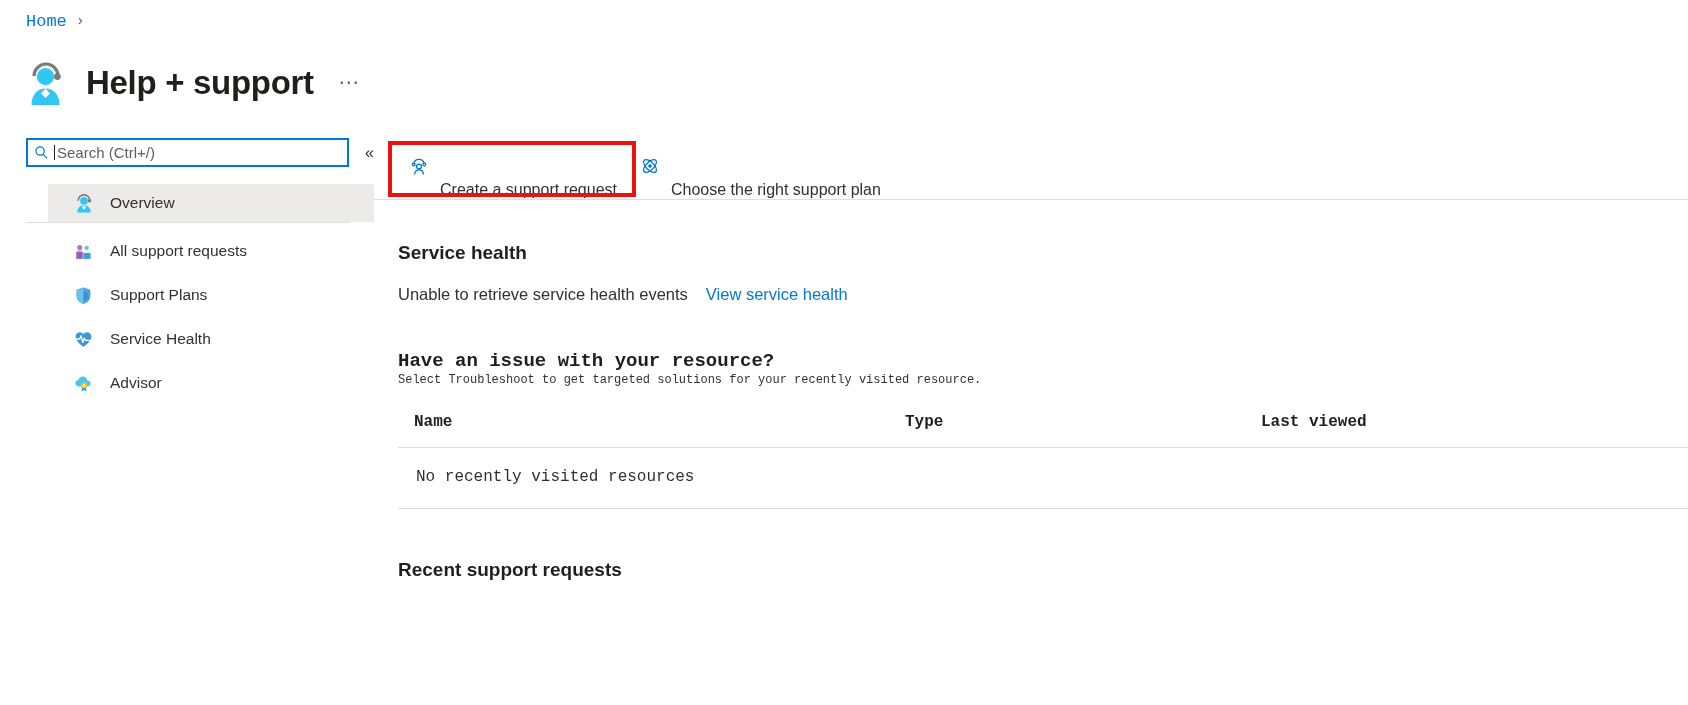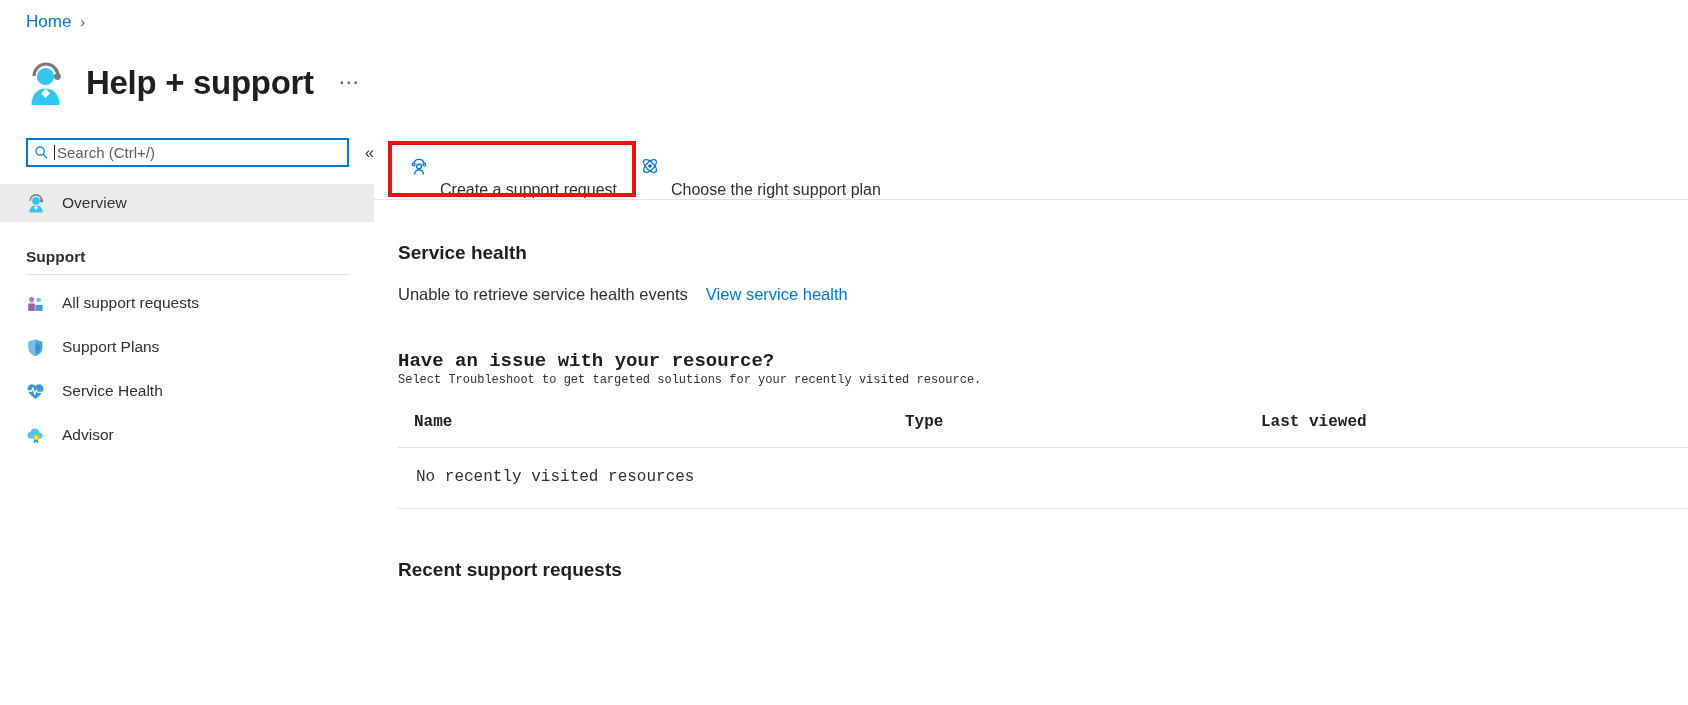--- a/index.html
+++ b/index.html
@@ -18,20 +18,21 @@
 
   
   .breadcrumb {
     position: absolute;
     left: 26px;
     top: 12px;
     display: flex;
     align-items: flex-start;
     gap: 9px;
     font-size: 17px;
+    font-family: Liberation Mono, monospace;
   }
   .breadcrumb-link {
     color: #0078d4;
     cursor: pointer;
     line-height: 20px;
   }
   .breadcrumb-sep {
     color: #605e5c;
     font-size: 15px;
     line-height: 20px;
@@ -122,20 +123,21 @@
     line-height: 16px;
   }
 
   .nav-item {
     height: 38px;
     display: flex;
     align-items: center;
     padding-left: 26px;
     cursor: pointer;
     box-sizing: border-box;
+    margin-left: 48px;
   }
   .nav-item.selected {
     background: #edebe9;
     width: 374px;
   }
   .nav-icon {
     width: 26px;
     height: 20px;
     margin-right: 10px;
     flex: none;
@@ -333,21 +335,20 @@
         <path d="M4.6 8.4 A6.4 6.4 0 0 1 17.4 8.4" fill="none" stroke="#7a7a7a" stroke-width="1.8"></path>
         <circle cx="17.1" cy="8.6" r="1.9" fill="#7a7a7a"></circle>
         <circle cx="11" cy="8.6" r="4.3" fill="#32c6f4"></circle>
         <path d="M3.6 21.5 C3.6 16.4 6.9 13.4 11 13.4 C15.1 13.4 18.4 16.4 18.4 21.5 Z" fill="#32c6f4"></path>
         <path d="M11 13.4 L8.7 16 L11 18.5 L13.3 16 Z" fill="#ffffff"></path>
       </svg>
     </span>
     <span class="nav-label">Overview</span>
   </div>
 
-  <div class="nav-group-title">Support</div>
   <div class="nav-divider"></div>
 
   <div class="nav-list">
 
     <div class="nav-item">
       <span class="nav-icon">
         <svg viewBox="0 0 22 22" width="19" height="19" aria-hidden="true">
           <circle cx="6.6" cy="6.4" r="2.9" fill="#a678c4"></circle>
           <circle cx="14.6" cy="6.8" r="2.6" fill="#5bc6ef"></circle>
           <path d="M2.6 19.6 L2.6 11.2 L10.2 11.2 L10.2 19.6 Z" fill="#9a5fb5"></path>

